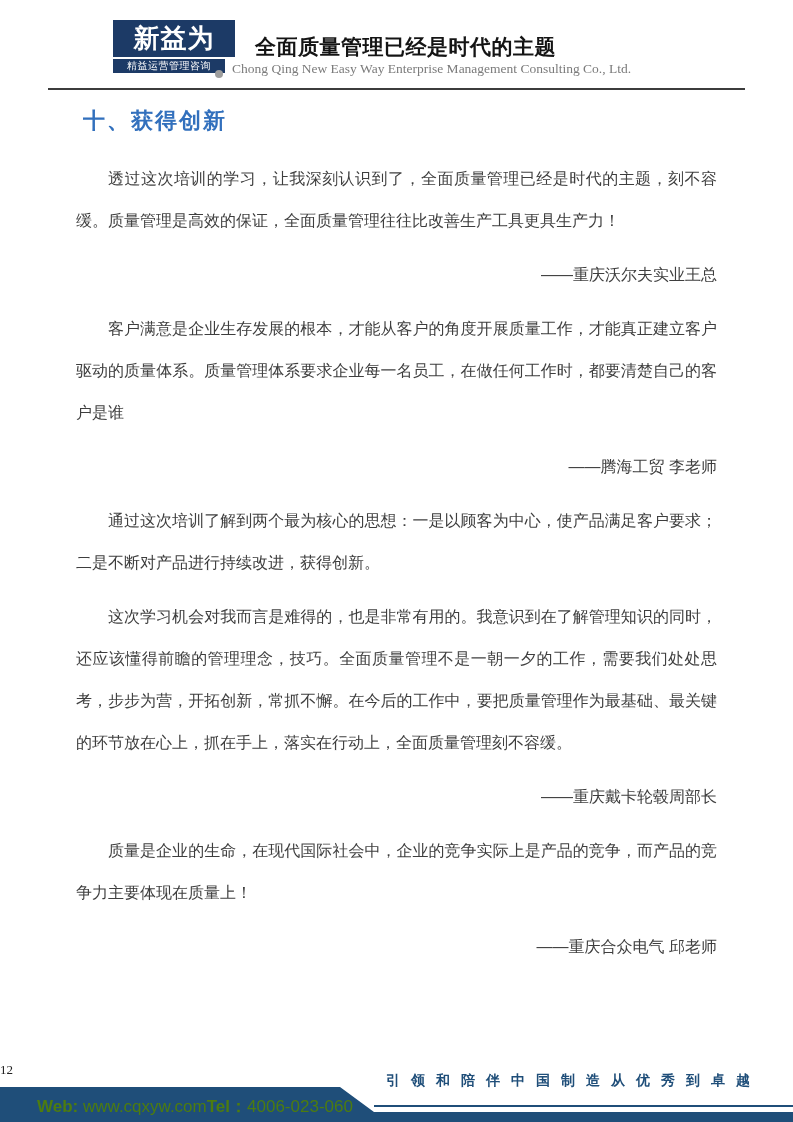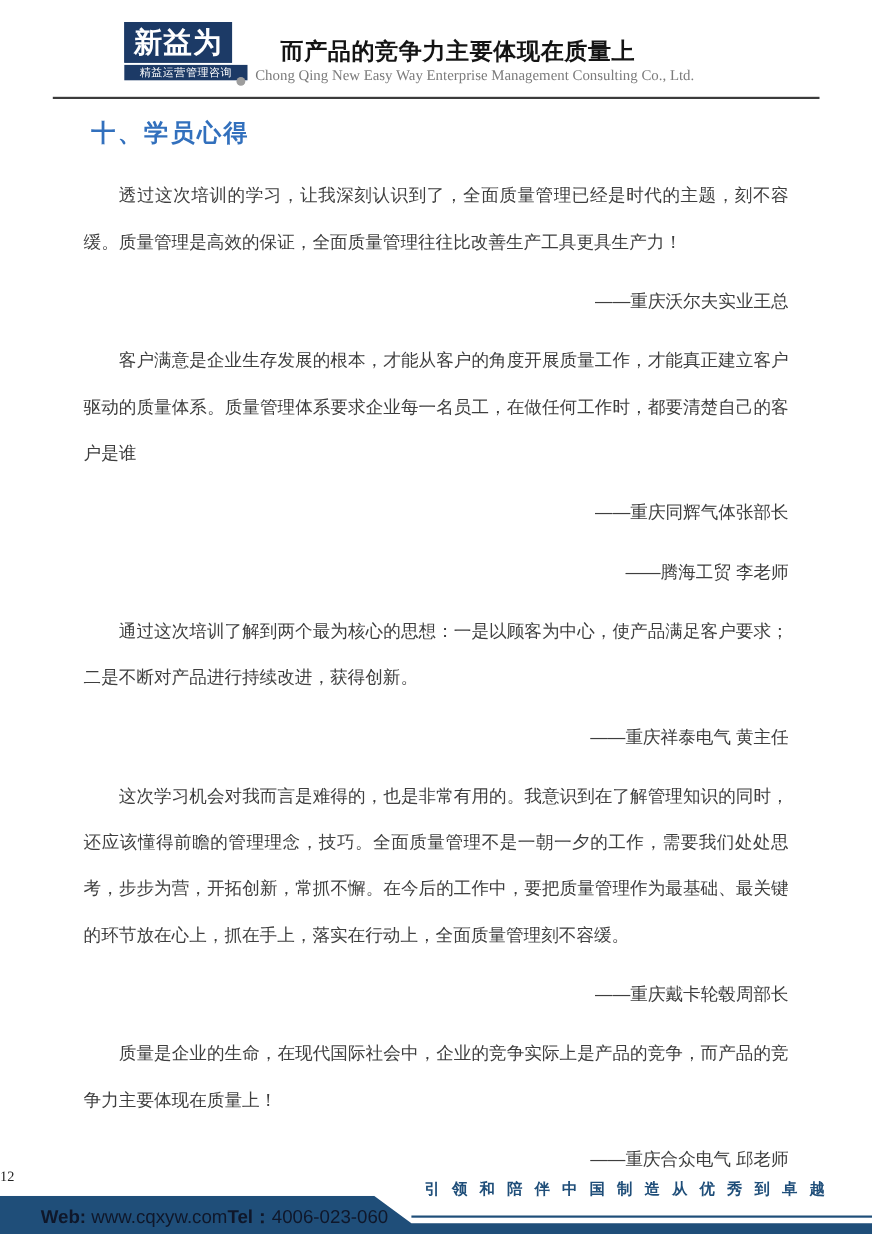--- a/index.html
+++ b/index.html
@@ -10,21 +10,21 @@
     height: 1122px;
     margin: 0 auto;
     background: #ffffff;
     overflow: hidden;
     font-family: "Liberation Sans", "DejaVu Sans", sans-serif;
   }
 
   
   .logo { position: absolute; left: 113px; top: 20px; width: 110px; }
   .logo-main {
-    width: 98px; height: 37px; background: #1c3a66; color: #ffffff;
+    width: 122px; height: 37px; background: #1c3a66; color: #ffffff;
     display: flex; align-items: center; justify-content: center;
     font-size: 26px; font-weight: bold; letter-spacing: 1px;
     box-shadow: inset 0 0 0 1px #1c3a66, inset 0 0 0 0 #fff;
   }
   .logo-sub {
     margin-top: 2px; width: 112px; height: 14px; background: #1c3a66; color: #ffffff;
     display: flex; align-items: center; justify-content: center;
     font-size: 10px; letter-spacing: 0.5px; white-space: nowrap;
   }
   .logo-dot {
@@ -67,21 +67,21 @@
     font-family: "Liberation Serif", "DejaVu Serif", serif;
     font-size: 13px; color: #222222;
   }
   .footer-band {
     position: absolute; left: 0; top: 1087px; width: 793px; height: 35px;
     background: #1f4e79;
     clip-path: polygon(0 0, 340px 0, 374px 25px, 793px 25px, 793px 35px, 0 35px);
   }
   .footer-contact {
     position: absolute; left: 37px; top: 1095px;
-    color: #0f172a; font-size: 17px; white-space: nowrap;
+    color: #4d7c0f; font-size: 17px; white-space: nowrap;
   }
   .footer-contact .lbl { font-weight: bold; }
   .footer-slogan {
     position: absolute; left: 386px; top: 1072px;
     font-size: 14px; line-height: 16px; font-weight: bold; color: #1f4e79;
     letter-spacing: 11px; white-space: nowrap;
   }
   .slogan-underline {
     position: absolute; left: 374px; top: 1105px; width: 419px; height: 2px;
     background: #1f4e79;
@@ -90,41 +90,39 @@
 </head>
 <body>
 
 <div class="page">
 
   <div class="logo">
     <div class="logo-main">新益为</div>
     <div class="logo-sub">精益运营管理咨询</div>
     <div class="logo-dot"></div>
   </div>
-  <div class="company-cn">而产品的竞争力主要体现在质量上</div>
+  <div class="company-cn">全面质量管理已经是时代的主题</div>
   <div class="company-en">Chong Qing New Easy Way Enterprise Management Consulting Co., Ltd.</div>
   <div class="header-rule"></div>
 
-  <div class="section-title">十、学员心得</div>
+  <div class="section-title">十、获得创新</div>
 
   <div class="content">
     <div>
       <p class="t-text">透过这次培训的学习，让我深刻认识到了，全面质量管理已经是时代的主题，刻不容缓。质量管理是高效的保证，全面质量管理往往比改善生产工具更具生产力！</p>
       <p class="t-author">——重庆沃尔夫实业王总</p>
     </div>
     <div>
       <p class="t-text">客户满意是企业生存发展的根本，才能从客户的角度开展质量工作，才能真正建立客户驱动的质量体系。质量管理体系要求企业每一名员工，在做任何工作时，都要清楚自己的客户是谁</p>
-      <p class="t-author">——重庆同辉气体张部长</p>
     </div>
     <div>
       <p class="t-author">——腾海工贸 李老师</p>
     </div>
     <div>
       <p class="t-text">通过这次培训了解到两个最为核心的思想：一是以顾客为中心，使产品满足客户要求；二是不断对产品进行持续改进，获得创新。</p>
-      <p class="t-author">——重庆祥泰电气 黄主任</p>
     </div>
     <div>
       <p class="t-text">这次学习机会对我而言是难得的，也是非常有用的。我意识到在了解管理知识的同时，还应该懂得前瞻的管理理念，技巧。全面质量管理不是一朝一夕的工作，需要我们处处思考，步步为营，开拓创新，常抓不懈。在今后的工作中，要把质量管理作为最基础、最关键的环节放在心上，抓在手上，落实在行动上，全面质量管理刻不容缓。</p>
       <p class="t-author">——重庆戴卡轮毂周部长</p>
     </div>
     <div>
       <p class="t-text">质量是企业的生命，在现代国际社会中，企业的竞争实际上是产品的竞争，而产品的竞争力主要体现在质量上！</p>
       <p class="t-author">——重庆合众电气 邱老师</p>
     </div>
   </div>

